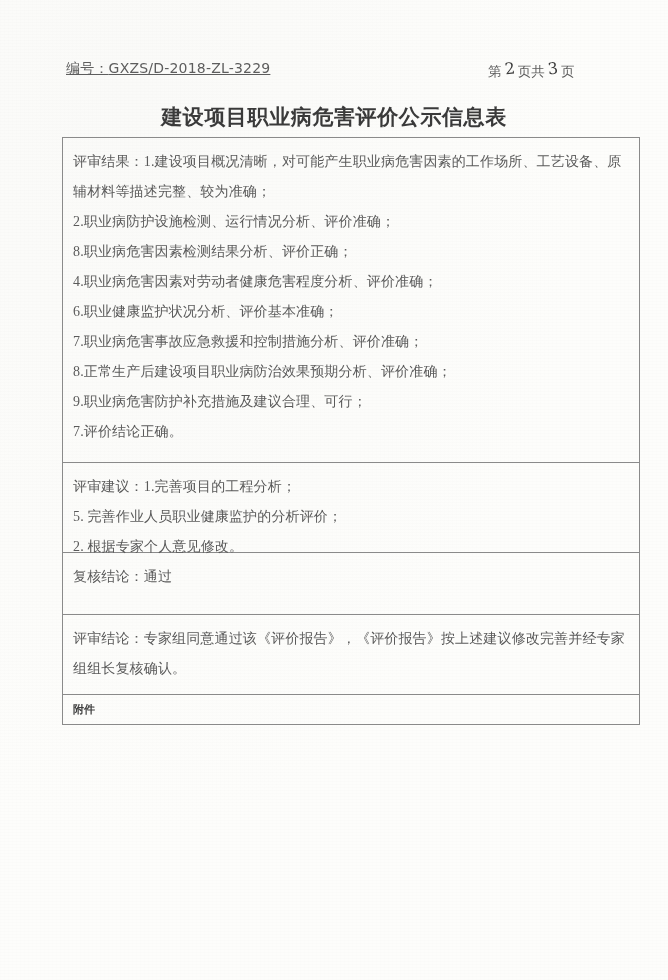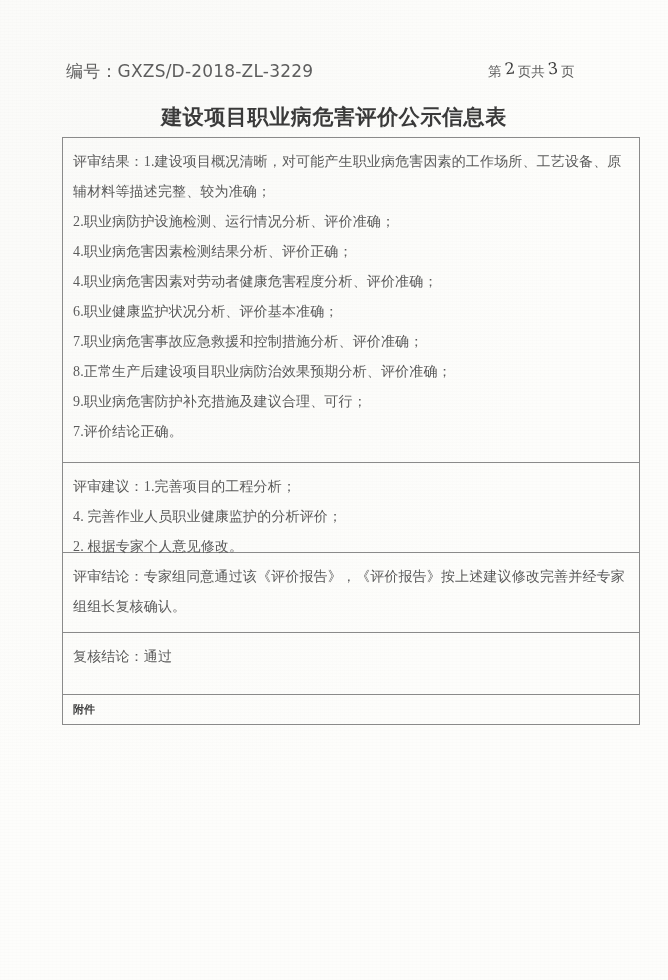--- a/index.html
+++ b/index.html
@@ -21,24 +21,25 @@
     background:
       radial-gradient(ellipse at 20% 10%, rgba(250,250,248,1) 0%, rgba(253,253,251,1) 60%),
       linear-gradient(180deg, #fdfdfc 0%, #fcfcfa 45%, #fbfbf9 100%);
   }
 
   
   .doc-number {
     position: absolute;
     left: 66px;
     top: 60px;
-    font-size: 17px;
+    font-size: 14px;
     letter-spacing: 0.2px;
     color: #5d5d5d;
     white-space: nowrap;
+    text-decoration: underline;
   }
   .page-indicator {
     position: absolute;
     left: 488px;
     top: 61px;
     font-size: 13.5px;
     color: #5d5d5d;
     white-space: nowrap;
     display: flex;
     align-items: baseline;
@@ -138,41 +139,41 @@
     <span>页</span>
   </div>
 
   <div class="doc-title">建设项目职业病危害评价公示信息表</div>
 
   <div class="info-table">
 
     <div class="trow row-results">
       <div class="line wrap"><span>评审结果：</span><span>1.建设项目概况清晰，对可能产生职业病危害因素的工作场所、工艺设备、原辅材料等描述完整、较为准确；</span></div>
       <div class="line">2.职业病防护设施检测、运行情况分析、评价准确；</div>
-      <div class="line">4.职业病危害因素检测结果分析、评价正确；</div>
+      <div class="line">8.职业病危害因素检测结果分析、评价正确；</div>
       <div class="line">4.职业病危害因素对劳动者健康危害程度分析、评价准确；</div>
       <div class="line">6.职业健康监护状况分析、评价基本准确；</div>
       <div class="line">7.职业病危害事故应急救援和控制措施分析、评价准确；</div>
       <div class="line">8.正常生产后建设项目职业病防治效果预期分析、评价准确；</div>
       <div class="line">9.职业病危害防护补充措施及建议合理、可行；</div>
       <div class="line">7.评价结论正确。</div>
     </div>
 
     <div class="trow row-advice">
       <div class="line"><span>评审建议：</span><span>1.完善项目的工程分析；</span></div>
-      <div class="line">4. 完善作业人员职业健康监护的分析评价；</div>
+      <div class="line">5. 完善作业人员职业健康监护的分析评价；</div>
       <div class="line">2. 根据专家个人意见修改。</div>
+    </div>
+
+    <div class="trow row-recheck">
+      <div class="line"><span>复核结论：</span><span>通过</span></div>
     </div>
 
     <div class="trow row-conclusion">
       <div class="line wrap"><span>评审结论：</span><span>专家组同意通过该《评价报告》，《评价报告》按上述建议修改完善并经专家组组长复核确认。</span></div>
-    </div>
-
-    <div class="trow row-recheck">
-      <div class="line"><span>复核结论：</span><span>通过</span></div>
     </div>
 
     <div class="trow row-attach">
       <div class="attach-label">附件</div>
     </div>
 
   </div>
 </div>
 
 </body></html>

